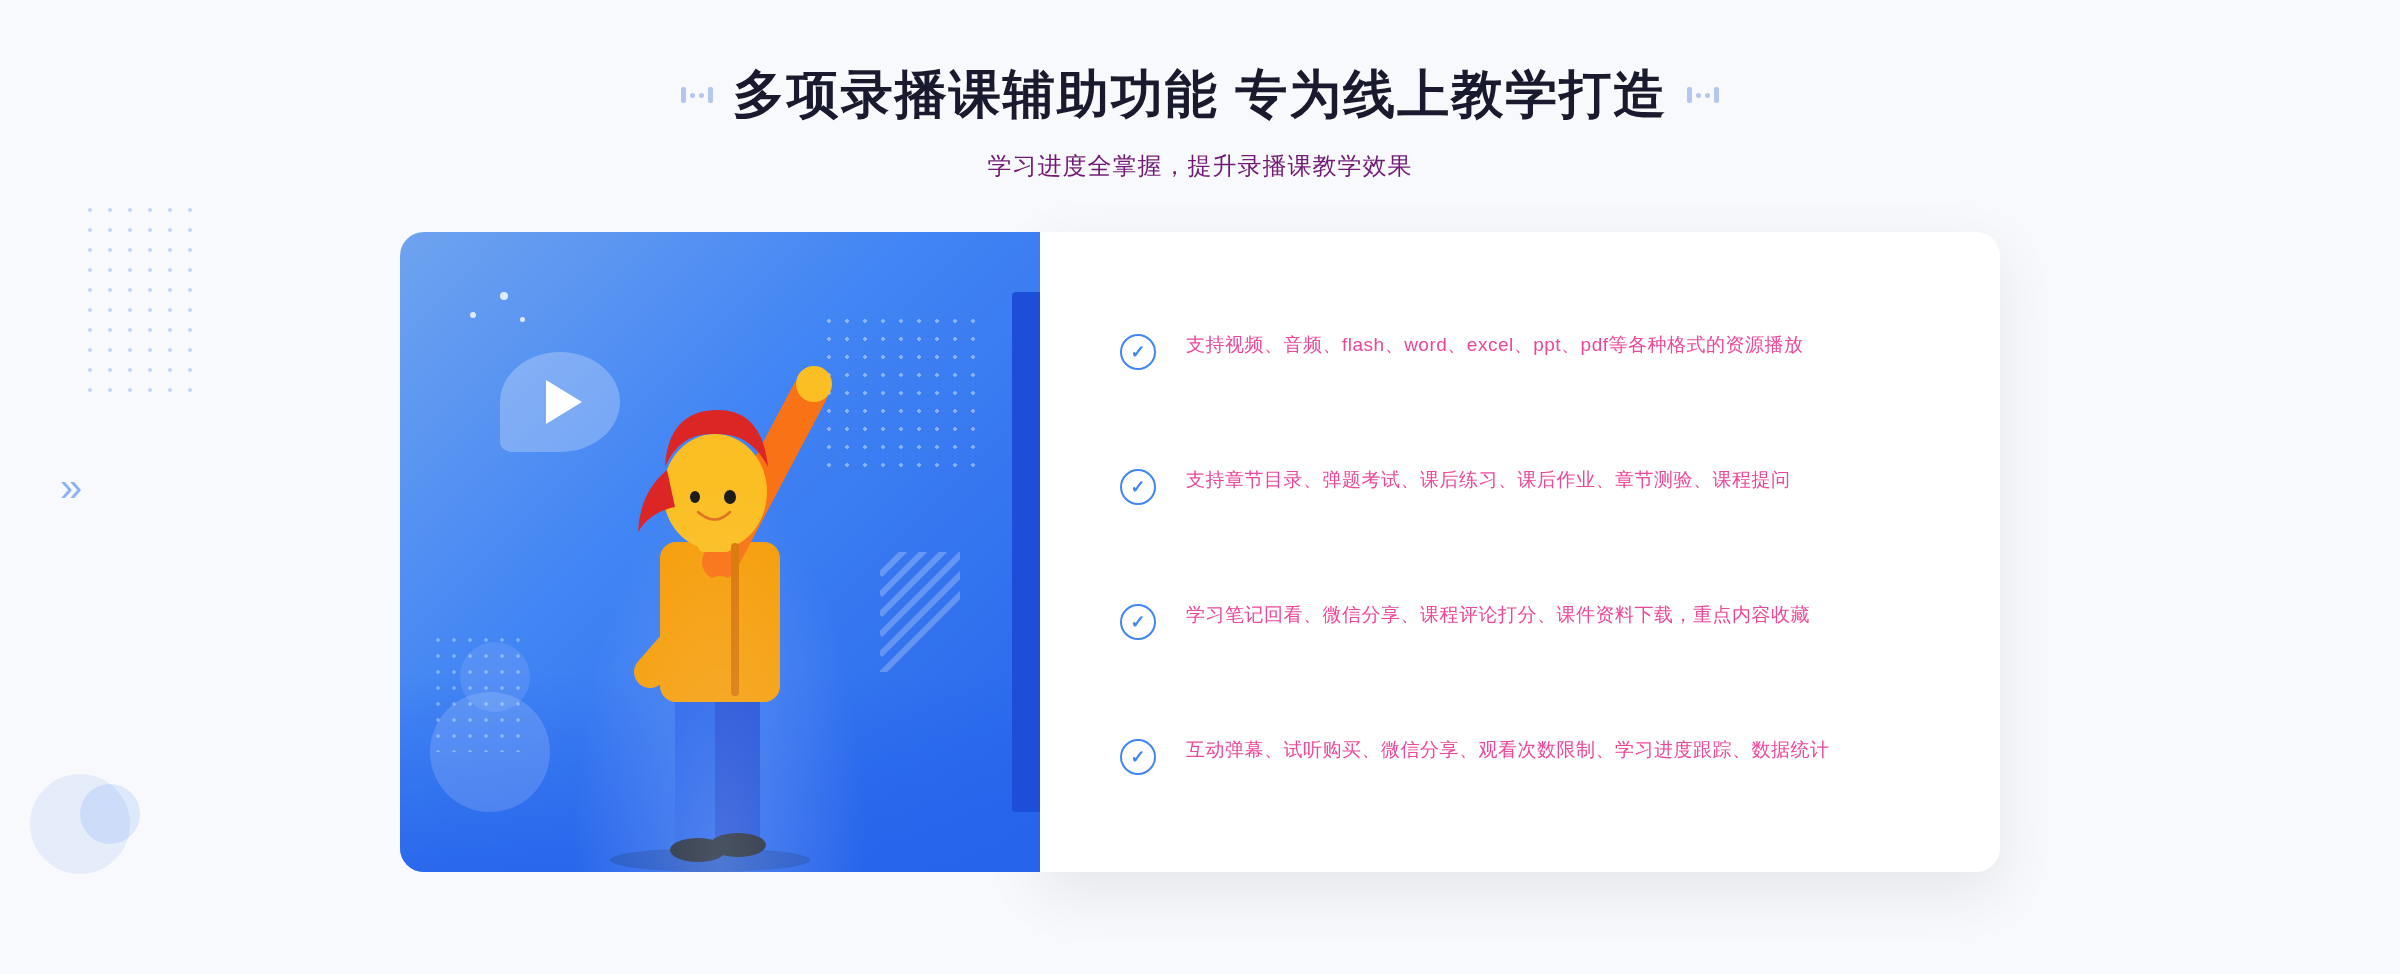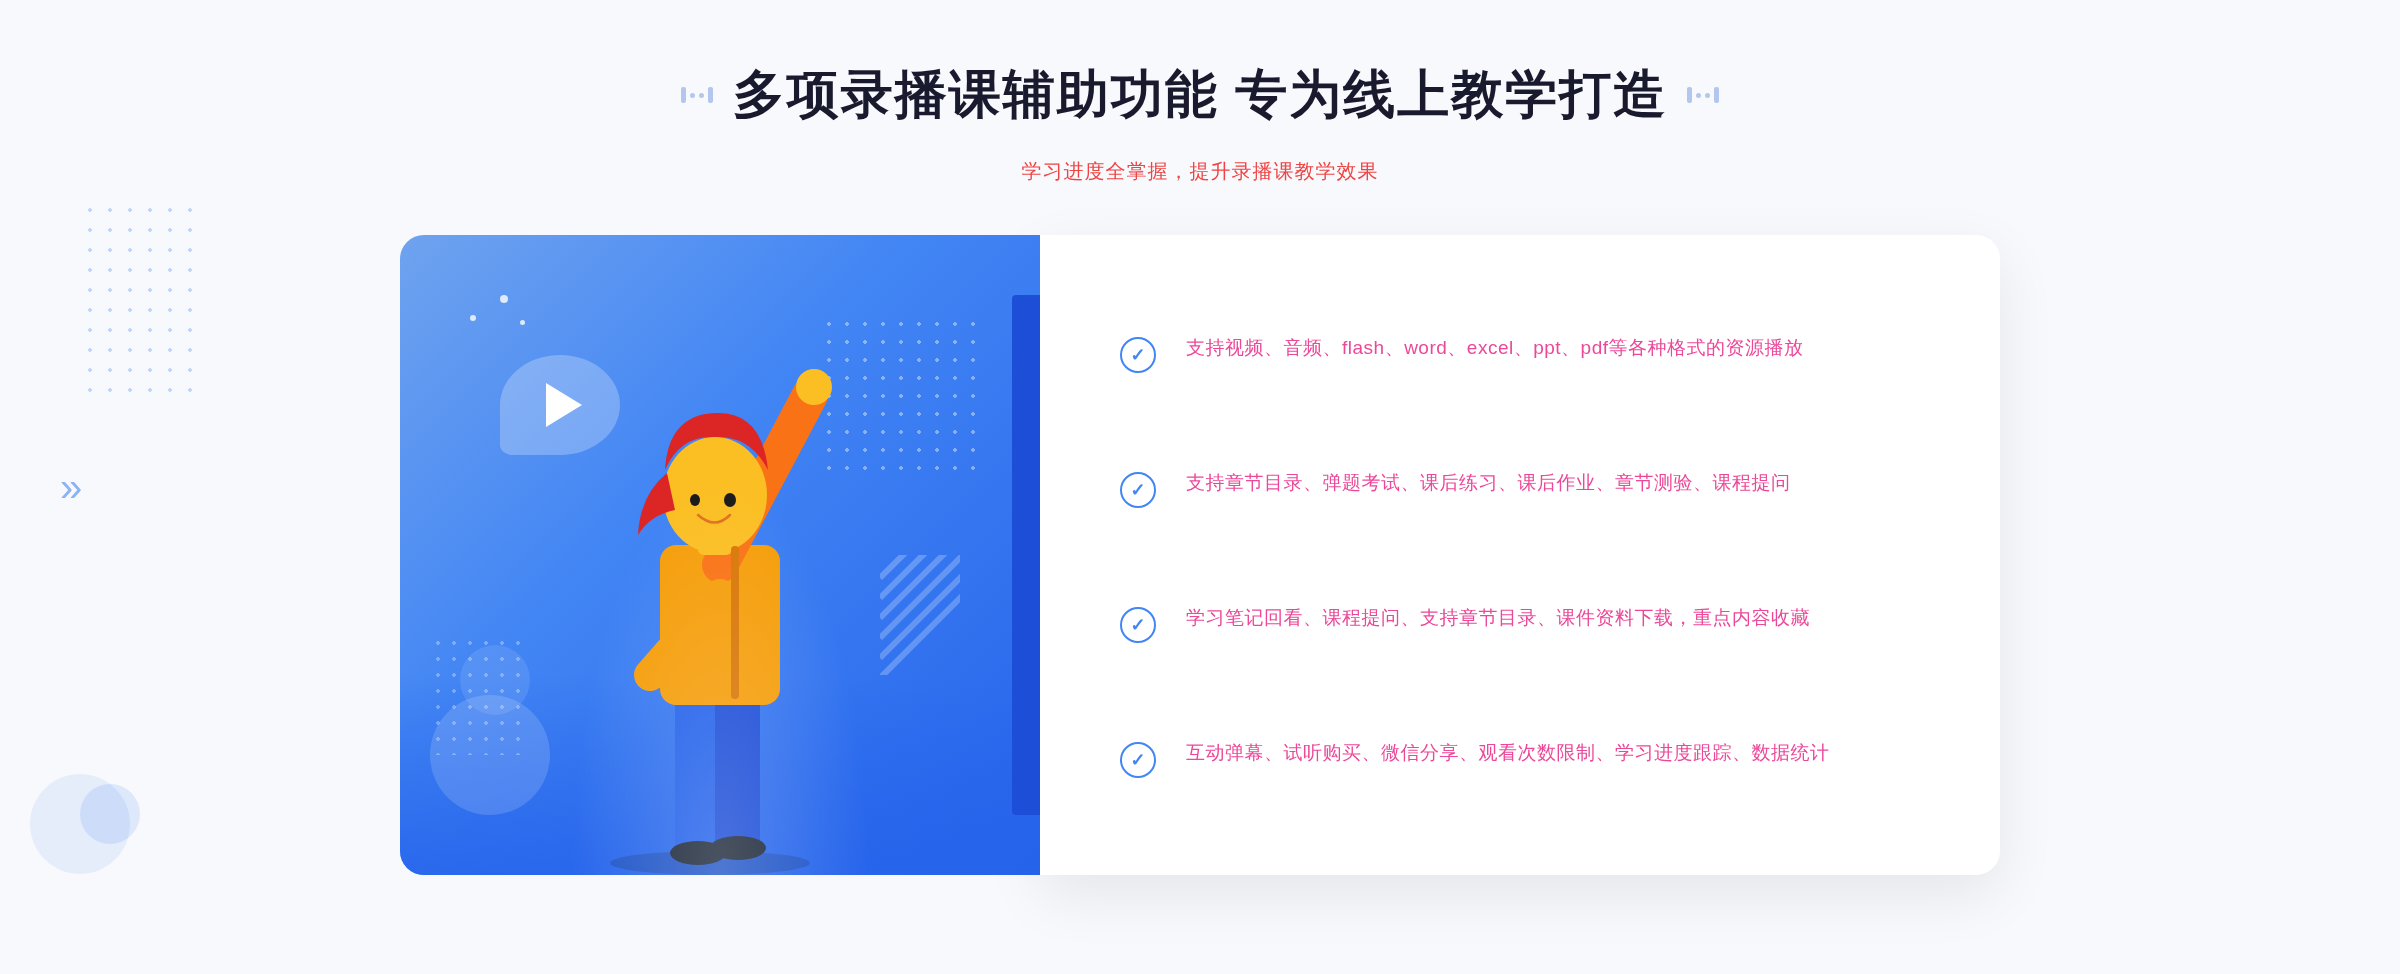--- a/index.html
+++ b/index.html
@@ -32,21 +32,21 @@
       text-align: center;
       margin-bottom: 50px;
       position: relative;
       z-index: 2;
     }
 
     .header-title-wrapper {
       display: flex;
       align-items: center;
       gap: 20px;
-      margin-bottom: 28px;
+      margin-bottom: 20px;
     }
 
     .title-decorator {
       display: flex;
       align-items: center;
       gap: 4px;
       opacity: 0.4;
     }
 
     .title-decorator span {
@@ -65,22 +65,22 @@
     }
 
     .main-title {
       font-size: 52px;
       font-weight: 700;
       color: #1a1a2e;
       letter-spacing: 2px;
     }
 
     .sub-title {
-      font-size: 20px;
-      color: #ef4444;
+      font-size: 24px;
+      color: #701a75;
       letter-spacing: 1px;
     }
 
     .content-area {
       display: flex;
       align-items: center;
       gap: 0;
       position: relative;
       width: 1600px;
     }
@@ -438,21 +438,21 @@
         </div>
         <span class="feature-text">支持章节目录、弹题考试、课后练习、课后作业、章节测验、课程提问</span>
       </div>
 
       <div class="feature-item">
         <div class="check-icon">
           <div class="check-circle">
             <span class="check-mark">✓</span>
           </div>
         </div>
-        <span class="feature-text">学习笔记回看、课程提问、支持章节目录、课件资料下载，重点内容收藏</span>
+        <span class="feature-text">学习笔记回看、微信分享、课程评论打分、课件资料下载，重点内容收藏</span>
       </div>
 
       <div class="feature-item">
         <div class="check-icon">
           <div class="check-circle">
             <span class="check-mark">✓</span>
           </div>
         </div>
         <span class="feature-text">互动弹幕、试听购买、微信分享、观看次数限制、学习进度跟踪、数据统计</span>
       </div>

